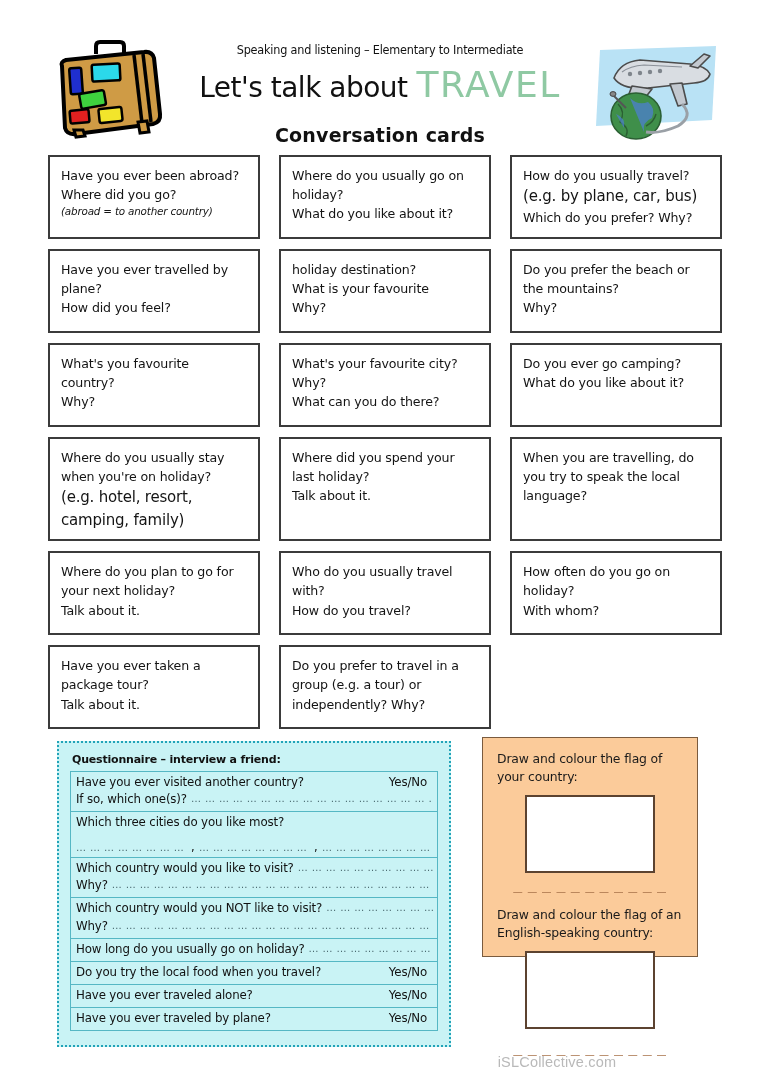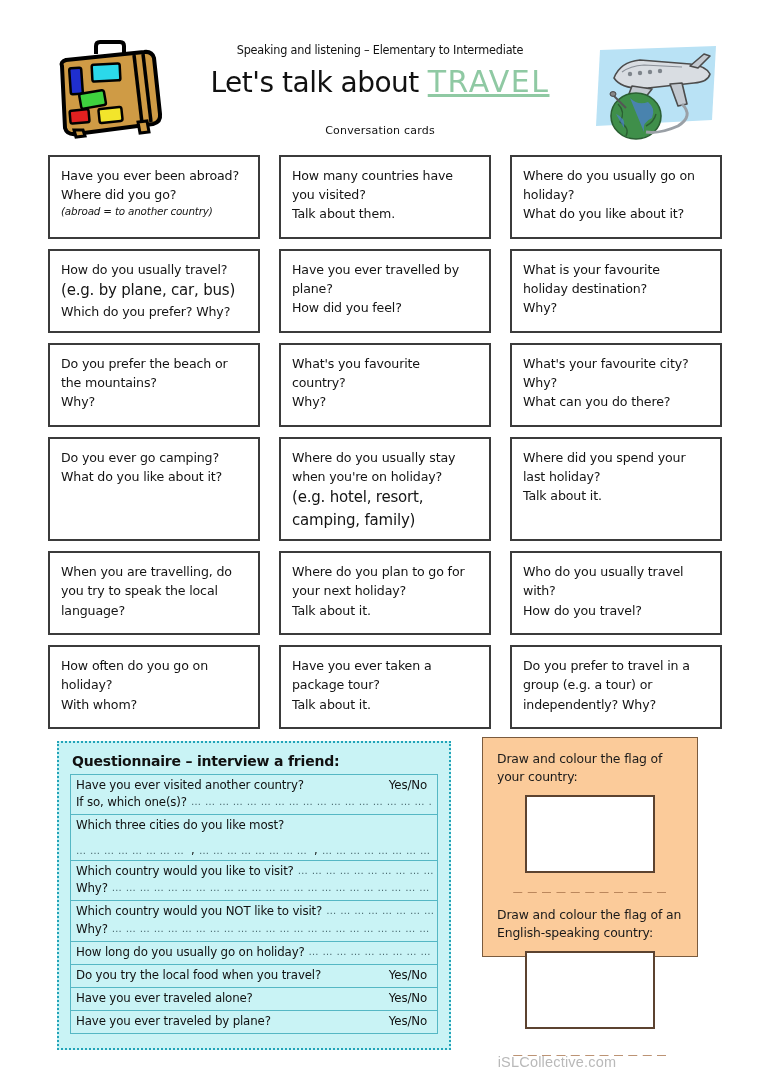--- a/index.html
+++ b/index.html
@@ -55,31 +55,30 @@
   .header-title .lead {
     font-family: "DejaVu Sans", sans-serif;
     font-weight: 400;
     letter-spacing: -0.5px;
     text-align: center;
   }
   .header-title .travel-word {
     font-family: "DejaVu Sans", sans-serif;
     color: #8fc9a3;
     letter-spacing: 1.5px;
-    font-size: 30px;
+    font-size: 36px;
     font-weight: 400;
-    text-decoration: underline;
   }
   .header-sub2 {
     position: absolute;
     left: 180px; top: 124px;
     width: 400px;
     text-align: center;
-    font-size: 11px;
-    font-weight: 400;
+    font-size: 19px;
+    font-weight: 700;
     letter-spacing: 0.2px;
     color: #111;
   }
 
   
   .card-grid {
     position: absolute;
     left: 48px; top: 155px;
     width: 676px;
     display: grid;
@@ -126,21 +125,21 @@
   .questionnaire {
     position: absolute;
     left: 57px; top: 6px;
     width: 394px;
     box-sizing: border-box;
     border: 2px dotted #22a3b8;
     background: #c9f3f5;
     padding: 8px 11px 14px 11px;
   }
   .q-heading {
-    font-size: 14px;
+    font-size: 11px;
     font-weight: 700;
     letter-spacing: -0.2px;
     color: #111;
     margin: 2px 0 5px 2px;
   }
   .q-table {
     border: 1px solid #55b7c4;
     border-bottom: none;
     background: #c9f3f5;
   }
@@ -300,43 +299,38 @@
 </div>
 
 <div class="card-grid">
 
   <div class="card">
     <div class="line">Have you ever been abroad?</div>
     <div class="line">Where did you go?</div>
     <div class="line note">(abroad = to another country)</div>
   </div>
   <div class="card">
-    <div class="line">How many countries have</div>
-    <div class="line">you visited?</div>
-    <div class="line">Talk about them.</div>
-  </div>
-  <div class="card">
     <div class="line">Where do you usually go on</div>
     <div class="line">holiday?</div>
     <div class="line">What do you like about it?</div>
   </div>
 
   <div class="card">
     <div class="line">How do you usually travel?</div>
     <div class="line note-plain">(e.g. by plane, car, bus)</div>
     <div class="line">Which do you prefer? Why?</div>
   </div>
   <div class="card">
     <div class="line">Have you ever travelled by</div>
     <div class="line">plane?</div>
     <div class="line">How did you feel?</div>
   </div>
   <div class="card">
+    <div class="line">holiday destination?</div>
     <div class="line">What is your favourite</div>
-    <div class="line">holiday destination?</div>
     <div class="line">Why?</div>
   </div>
 
   <div class="card">
     <div class="line">Do you prefer the beach or</div>
     <div class="line">the mountains?</div>
     <div class="line">Why?</div>
   </div>
   <div class="card">
     <div class="line">What's you favourite</div>

